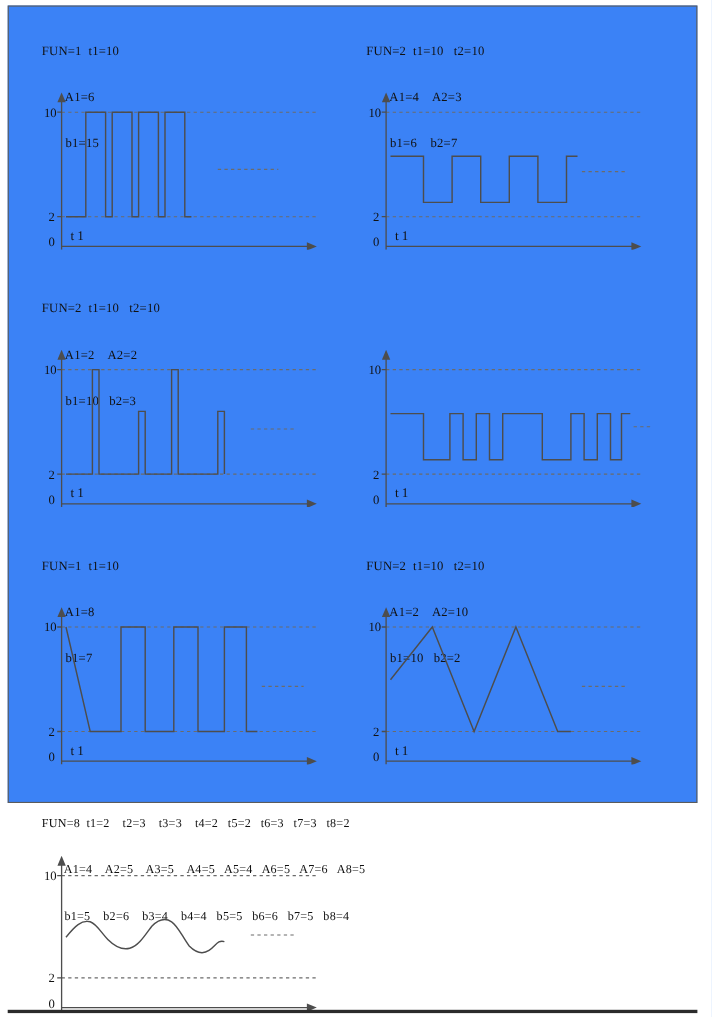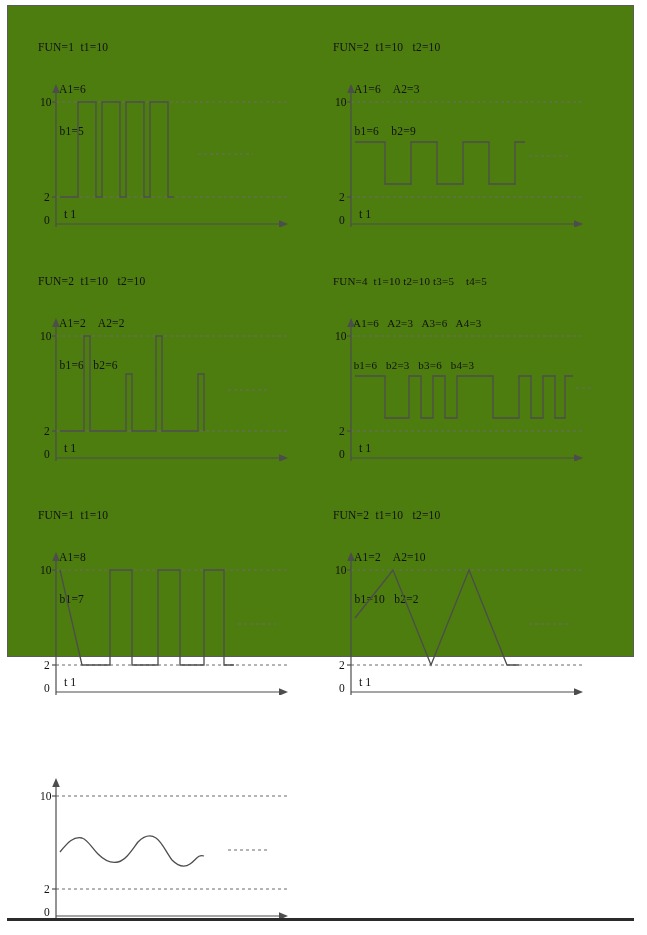--- a/index.html
+++ b/index.html
@@ -18,24 +18,24 @@
     position: relative;
     width: 647px;
     height: 935px;
     box-sizing: border-box;
   }
   .outer-frame {
     position: absolute;
     left: 7px;
     top: 5px;
     width: 627px;
-    height: 652px;
+    height: 725px;
     border: 1px solid #5b5b5b;
     box-sizing: border-box;
-    background: #4d7c0f;
+    background: #3b82f6;
   }
   .bottom-rule {
     position: absolute;
     left: 7px;
     top: 918px;
     width: 627px;
     height: 3px;
     background: #2b2b2b;
   }
   .panel {
@@ -73,21 +73,21 @@
 </head>
 <body>
 
 <div id="page">
   <div class="outer-frame">
 
     <div class="panel" style="left:30px; top:6px; width:270px; height:215px;">
       <div class="params">
         <span class="prow">FUN=1  t1=10</span>
         <span class="prow">       A1=6</span>
-        <span class="prow">       b1=5</span>
+        <span class="prow">       b1=15</span>
       </div>
       <div class="plot" style="top:60px;">
         <svg width="270" height="155" viewBox="0 0 270 155">
 
           <line x1="18" y1="30" x2="250" y2="30" stroke="#6b6b6b" stroke-width="1" stroke-dasharray="3,3"></line>
           <line x1="18" y1="125" x2="250" y2="125" stroke="#6b6b6b" stroke-width="1" stroke-dasharray="3,3"></line>
 
           <line x1="18" y1="155" x2="18" y2="18" stroke="#4d4d4d" stroke-width="1.2"></line>
           <polygon points="18,12 14.2,21 21.8,21" fill="#4d4d4d"></polygon>
 
@@ -105,22 +105,22 @@
           <text class="axnum" x="6" y="129" fill="#111" font-family="Liberation Serif, serif">2</text>
           <text class="axnum" x="6" y="152" fill="#111" font-family="Liberation Serif, serif">0</text>
           <text class="tlabel" x="26" y="146" fill="#111" font-family="Liberation Serif, serif">t 1</text>
         </svg>
       </div>
     </div>
 
     <div class="panel" style="left:325px; top:6px; width:280px; height:215px;">
       <div class="params">
         <span class="prow">FUN=2  t1=10   t2=10</span>
-        <span class="prow">       A1=6    A2=3</span>
-        <span class="prow">       b1=6    b2=9</span>
+        <span class="prow">       A1=4    A2=3</span>
+        <span class="prow">       b1=6    b2=7</span>
       </div>
       <div class="plot" style="top:60px;">
         <svg width="270" height="155" viewBox="0 0 270 155">
           <line x1="18" y1="30" x2="250" y2="30" stroke="#6b6b6b" stroke-width="1" stroke-dasharray="3,3"></line>
           <line x1="18" y1="125" x2="250" y2="125" stroke="#6b6b6b" stroke-width="1" stroke-dasharray="3,3"></line>
           <line x1="18" y1="155" x2="18" y2="18" stroke="#4d4d4d" stroke-width="1.2"></line>
           <polygon points="18,12 14.2,21 21.8,21" fill="#4d4d4d"></polygon>
           <line x1="18" y1="152" x2="243" y2="152" stroke="#4d4d4d" stroke-width="1.2"></line>
           <polygon points="250,152 241,148.2 241,155.8" fill="#4d4d4d"></polygon>
           <line x1="14" y1="30" x2="18" y2="30" stroke="#4d4d4d" stroke-width="1.2"></line>
@@ -133,21 +133,21 @@
           <text class="axnum" x="6" y="152" fill="#111" font-family="Liberation Serif, serif">0</text>
           <text class="tlabel" x="26" y="146" fill="#111" font-family="Liberation Serif, serif">t 1</text>
         </svg>
       </div>
     </div>
 
     <div class="panel" style="left:30px; top:240px; width:270px; height:215px;">
       <div class="params">
         <span class="prow">FUN=2  t1=10   t2=10</span>
         <span class="prow">       A1=2    A2=2</span>
-        <span class="prow">       b1=6   b2=6</span>
+        <span class="prow">       b1=10   b2=3</span>
       </div>
       <div class="plot" style="top:60px;">
         <svg width="270" height="155" viewBox="0 0 270 155">
           <line x1="18" y1="30" x2="250" y2="30" stroke="#6b6b6b" stroke-width="1" stroke-dasharray="3,3"></line>
           <line x1="18" y1="125" x2="250" y2="125" stroke="#6b6b6b" stroke-width="1" stroke-dasharray="3,3"></line>
           <line x1="18" y1="155" x2="18" y2="18" stroke="#4d4d4d" stroke-width="1.2"></line>
           <polygon points="18,12 14.2,21 21.8,21" fill="#4d4d4d"></polygon>
           <line x1="18" y1="152" x2="243" y2="152" stroke="#4d4d4d" stroke-width="1.2"></line>
           <polygon points="250,152 241,148.2 241,155.8" fill="#4d4d4d"></polygon>
           <line x1="14" y1="30" x2="18" y2="30" stroke="#4d4d4d" stroke-width="1.2"></line>
@@ -157,25 +157,20 @@
           <line x1="190" y1="84" x2="232" y2="84" stroke="#6b6b6b" stroke-width="1" stroke-dasharray="3,3"></line>
           <text class="axnum" x="2" y="34" fill="#111" font-family="Liberation Serif, serif">10</text>
           <text class="axnum" x="6" y="129" fill="#111" font-family="Liberation Serif, serif">2</text>
           <text class="axnum" x="6" y="152" fill="#111" font-family="Liberation Serif, serif">0</text>
           <text class="tlabel" x="26" y="146" fill="#111" font-family="Liberation Serif, serif">t 1</text>
         </svg>
       </div>
     </div>
 
     <div class="panel" style="left:325px; top:240px; width:290px; height:215px;">
-      <div class="params" style="font-size:11px;">
-        <span class="prow">FUN=4  t1=10 t2=10 t3=5    t4=5</span>
-        <span class="prow">       A1=6   A2=3   A3=6   A4=3</span>
-        <span class="prow">       b1=6   b2=3   b3=6   b4=3</span>
-      </div>
       <div class="plot" style="top:60px;">
         <svg width="270" height="155" viewBox="0 0 270 155">
           <line x1="18" y1="30" x2="250" y2="30" stroke="#6b6b6b" stroke-width="1" stroke-dasharray="3,3"></line>
           <line x1="18" y1="125" x2="250" y2="125" stroke="#6b6b6b" stroke-width="1" stroke-dasharray="3,3"></line>
           <line x1="18" y1="155" x2="18" y2="18" stroke="#4d4d4d" stroke-width="1.2"></line>
           <polygon points="18,12 14.2,21 21.8,21" fill="#4d4d4d"></polygon>
           <line x1="18" y1="152" x2="243" y2="152" stroke="#4d4d4d" stroke-width="1.2"></line>
           <polygon points="250,152 241,148.2 241,155.8" fill="#4d4d4d"></polygon>
           <line x1="14" y1="30" x2="18" y2="30" stroke="#4d4d4d" stroke-width="1.2"></line>
           <line x1="14" y1="125" x2="18" y2="125" stroke="#4d4d4d" stroke-width="1.2"></line>
@@ -239,20 +234,23 @@
           <text class="axnum" x="2" y="34" fill="#111" font-family="Liberation Serif, serif">10</text>
           <text class="axnum" x="6" y="129" fill="#111" font-family="Liberation Serif, serif">2</text>
           <text class="axnum" x="6" y="152" fill="#111" font-family="Liberation Serif, serif">0</text>
           <text class="tlabel" x="26" y="146" fill="#111" font-family="Liberation Serif, serif">t 1</text>
         </svg>
       </div>
     </div>
 
     <div class="panel" style="left:30px; top:708px; width:590px; height:200px;">
       <div class="params" style="font-size:11px;">
+        <span class="prow">FUN=8  t1=2    t2=3    t3=3    t4=2   t5=2   t6=3   t7=3   t8=2</span>
+        <span class="prow">       A1=4    A2=5    A3=5    A4=5   A5=4   A6=5   A7=6   A8=5</span>
+        <span class="prow">       b1=5    b2=6    b3=4    b4=4   b5=5   b6=6   b7=5   b8=4</span>
       </div>
       <div class="plot" style="top:60px;">
         <svg width="280" height="145" viewBox="0 0 280 145">
           <line x1="18" y1="22" x2="250" y2="22" stroke="#6b6b6b" stroke-width="1" stroke-dasharray="3,3"></line>
           <line x1="18" y1="115" x2="250" y2="115" stroke="#6b6b6b" stroke-width="1" stroke-dasharray="3,3"></line>
           <line x1="18" y1="145" x2="18" y2="10" stroke="#4d4d4d" stroke-width="1.2"></line>
           <polygon points="18,4 14.2,13 21.8,13" fill="#4d4d4d"></polygon>
           <line x1="18" y1="142" x2="243" y2="142" stroke="#4d4d4d" stroke-width="1.2"></line>
           <polygon points="250,142 241,138.2 241,145.8" fill="#4d4d4d"></polygon>
           <line x1="14" y1="22" x2="18" y2="22" stroke="#4d4d4d" stroke-width="1.2"></line>

